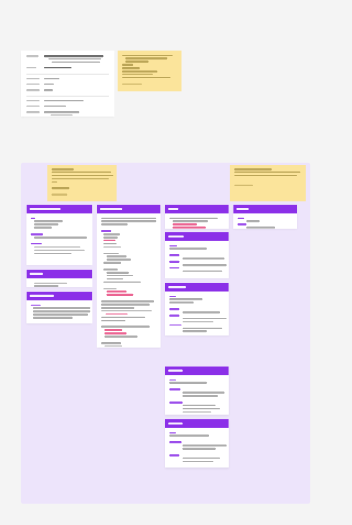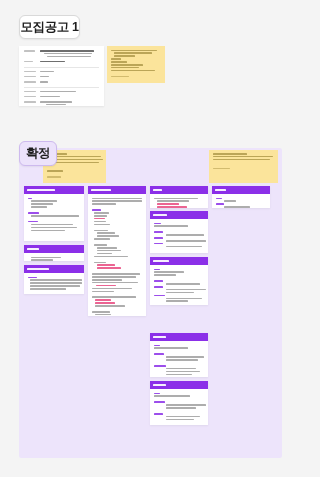--- a/index.html
+++ b/index.html
@@ -48,21 +48,20 @@
   .row .lbl{flex:0 0 13px;}
   .row .val{flex:1;}
 
   .sepline{height:1px;background:#e6e6e6;margin:3px 0;}
 </style>
 </head>
 <body>
 
 <div class="canvas">
 
-  <div class="chip" id="chip-notice">모집공고 1</div>
 
   <div class="doc" style="left:19px;top:46px;width:85px;height:60px;">
     <div style="padding:4px 5px;">
       <div class="row">
         <div class="lbl">
             <div class="ln gy" style="width:11px"></div>
           </div>
         <div class="val">
           <div class="ln dk" style="width:54px"></div>
           <div class="ln" style="width:48px;margin-left:4px"></div>
@@ -140,21 +139,20 @@
       <div class="ln yl" style="width:10px"></div>
       <div class="ln yl" style="width:16px"></div>
       <div class="ln yl" style="width:32px"></div>
       <div class="ln yl" style="width:28px"></div>
       <div class="ln yl" style="width:44px"></div>
       <div class="gap"></div>
       <div class="ln yl" style="width:18px;opacity:.45"></div>
     </div>
   </div>
 
-  <div class="chip" id="chip-confirm">확정</div>
 
   <div class="board">
 
     <div class="note" style="left:24px;top:2px;width:63px;height:33px;">
       <div style="padding:3px 3.5px;">
         <div class="ln yl" style="width:20px"></div>
         <div class="ln yl" style="width:54px"></div>
         <div class="ln yl" style="width:56px"></div>
         <div class="ln yl" style="width:52px"></div>
         <div class="ln yl" style="width:5px"></div>

